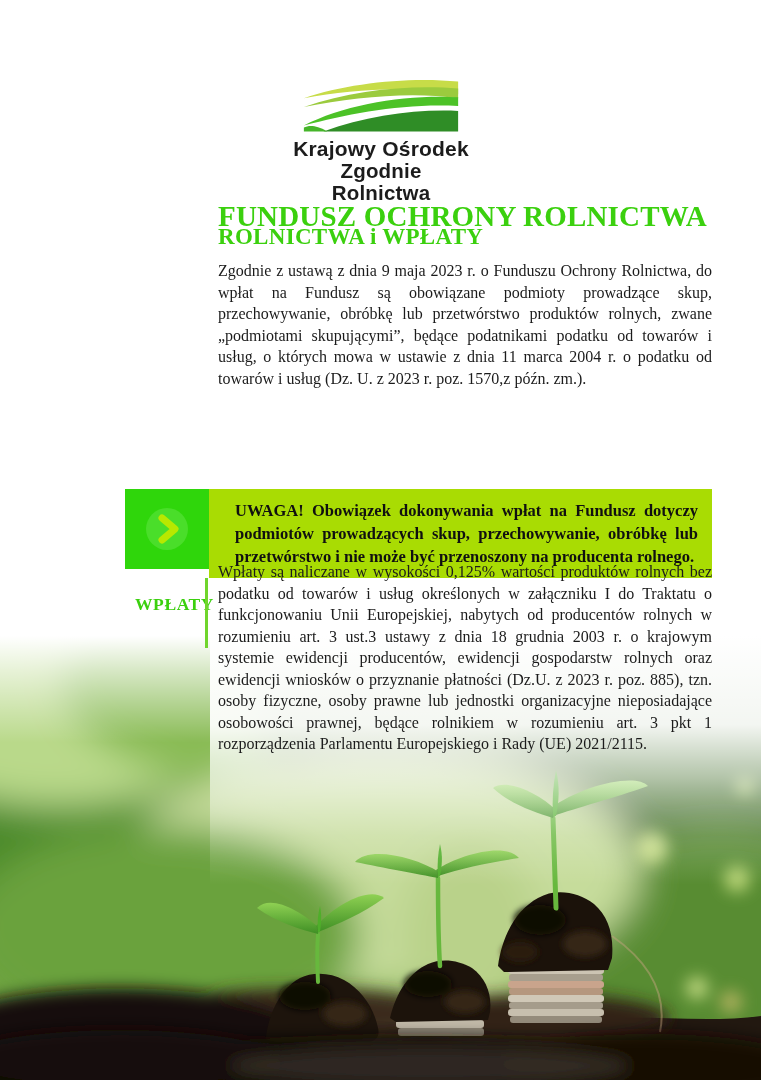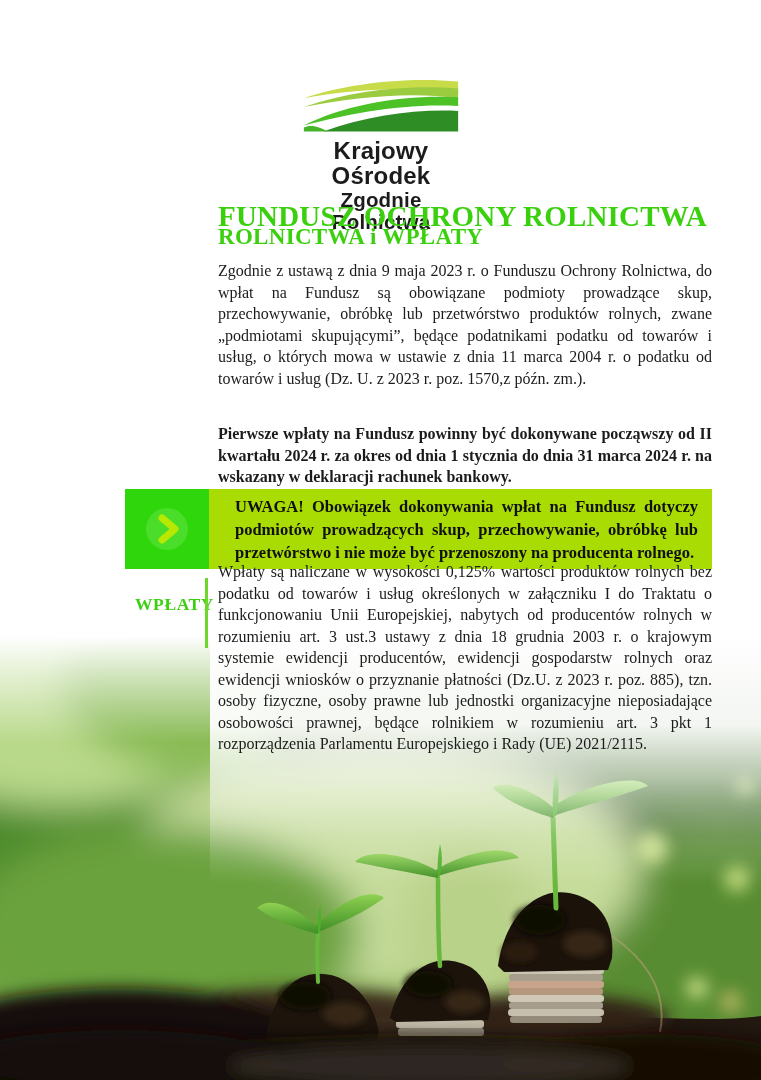--- a/index.html
+++ b/index.html
@@ -6,40 +6,40 @@
   .page {
     position:relative; width:761px; height:1080px; background:#ffffff;
     overflow:hidden;
     font-family:"Liberation Serif","DejaVu Serif",serif;
     color:#1b1b1b;
   }
   
   .logo-block { position:absolute; left:291px; top:76px; width:180px; text-align:center; z-index:3; }
   .logo-graphic { display:block; width:166px; height:60px; margin:0 auto 2px auto; }
   .logo-line { font-family:"Liberation Sans",sans-serif; font-weight:bold; color:#1c1c1c; line-height:1.06; }
-  .logo-line1 { font-size:24px; letter-spacing:0.2px; }
+  .logo-line1 { font-size:21px; letter-spacing:0.2px; }
   .logo-line2 { font-size:20.5px; letter-spacing:0.2px; }
   
   .title {
     position:absolute; left:218px; top:200px; margin:0; z-index:3;
     font-size:29px; font-weight:bold; letter-spacing:0.2px; color:#3bd00e;
   }
   .subtitle {
     position:absolute; left:218px; top:224px; margin:0; z-index:3;
     font-size:23px; font-weight:bold; letter-spacing:0.3px; color:#3bd00e;
   }
   
   .para {
     position:absolute; left:218px; width:494px; margin:0; z-index:3;
     font-size:16px; line-height:21.5px; text-align:justify; color:#1b1b1b;
   }
   .intro { top:260px; }
   .deadline { top:423px; font-weight:bold; }
   
-  .notice { position:absolute; left:125px; top:489px; width:587px; height:80px; display:flex; z-index:3; }
+  .notice { position:absolute; left:125px; top:489px; width:587px; height:89px; display:flex; z-index:3; }
   .notice-icon-box {
     flex:none; width:84px; height:80px; background:#2fd60b;
     display:flex; align-items:center; justify-content:center;
   }
   .notice-box { flex:1; background:#a9dc03; display:flex; align-items:center; }
   .notice-text {
     margin:0; padding:0 14px 0 26px; font-weight:bold;
     font-size:16.5px; line-height:23px; text-align:justify; color:#101010;
   }
   
@@ -188,21 +188,20 @@
       <path d="M6 56 L30 56 C 18 49 11 50 6 52 Z" fill="#46b52a"></path>
     </svg>
     <div class="logo-line logo-line1">Krajowy Ośrodek</div>
     <div class="logo-line logo-line2">Zgodnie Rolnictwa</div>
   </div>
 
   <h1 class="title">FUNDUSZ OCHRONY ROLNICTWA</h1>
   <h2 class="subtitle">ROLNICTWA i WPŁATY</h2>
 
   <p class="para intro">Zgodnie z ustawą z dnia 9 maja 2023 r. o Funduszu Ochrony Rolnictwa, do wpłat na Fundusz są obowiązane podmioty prowadzące skup, przechowywanie, obróbkę lub przetwórstwo produktów rolnych, zwane „podmiotami skupującymi”, będące podatnikami podatku od towarów i usług, o których mowa w ustawie z dnia 11 marca 2004 r. o podatku od towarów i usług (Dz. U. z 2023 r. poz. 1570,z późn. zm.).</p>
-  <p class="para deadline">Pierwsze wpłaty na Fundusz powinny być dokonywane począwszy od II kwartału 2024 r. za okres od dnia 1 stycznia do dnia 31 marca 2024 r. na wskazany w deklaracji rachunek bankowy.</p>
 
   <div class="notice">
     <div class="notice-icon-box">
       <svg width="46" height="46" viewBox="0 0 46 46">
         <circle cx="23" cy="23" r="21" fill="#4ade2a"></circle>
         <path d="M18 12 L31 23 L18 34" fill="none" stroke="#b8e800" stroke-width="7" stroke-linecap="round" stroke-linejoin="round"></path>
       </svg>
     </div>
     <div class="notice-box">
       <p class="notice-text">UWAGA! Obowiązek dokonywania wpłat na Fundusz dotyczy podmiotów prowadzących skup, przechowywanie, obróbkę lub przetwórstwo i nie może być przenoszony na producenta rolnego.</p>

